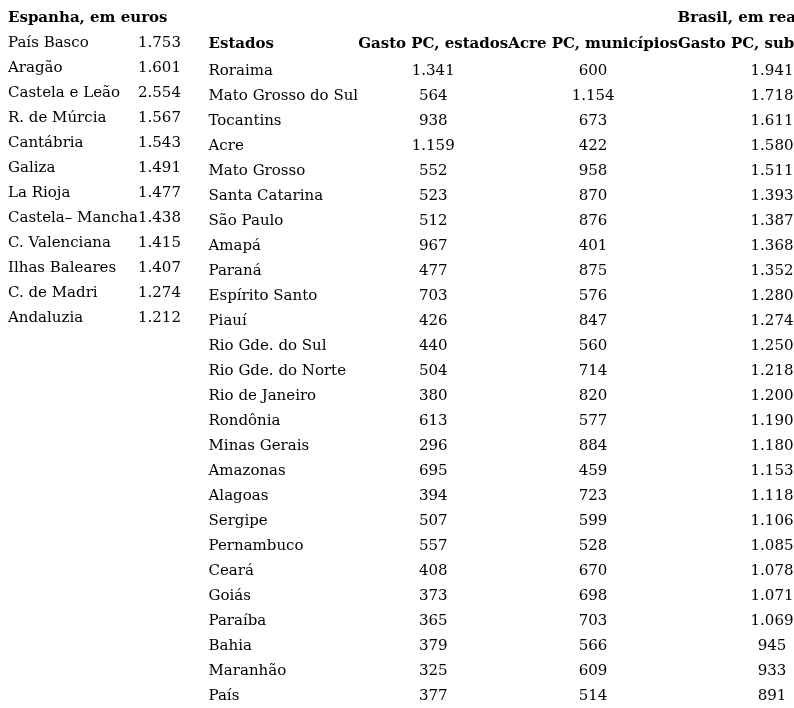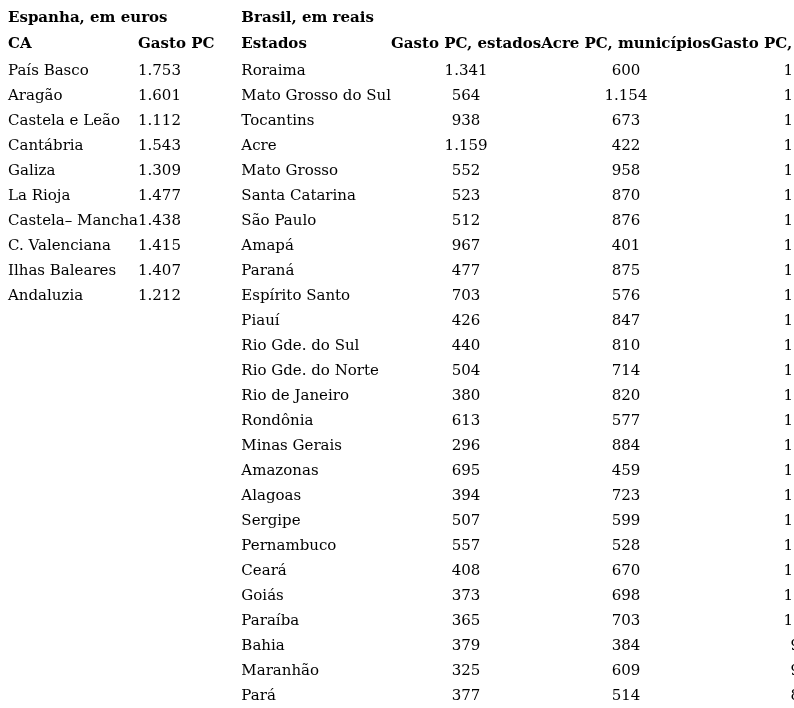--- a/index.html
+++ b/index.html
@@ -21,21 +21,21 @@
   }
   table { border-collapse: collapse; table-layout: fixed; }
   th, td {
     padding: 0;
     height: 25px;
     white-space: nowrap;
     font-weight: normal;
     vertical-align: middle;
   }
   thead th { font-weight: bold; }
-  .title { text-align: left; height: 24px; margin-top: 20px; }
+  .title { text-align: right; height: 24px; margin-top: 20px; }
   .hdr-row th { height: 28px; }
   .left { text-align: left; }
   .num { text-align: center; }
   table.brazil { margin-left: 27px; }
   table.spain .title { padding-right: 14px; }
   table.brazil .title { padding-right: 56px; }
 </style>
 </head>
 <body>
 
@@ -43,61 +43,65 @@
 
   <table class="spain">
     <colgroup>
       <col style="width:119px">
       <col style="width:82px">
     </colgroup>
     <thead>
       <tr>
         <th colspan="2" class="title">Espanha, em euros</th>
       </tr>
-      <tr class="hdr-row">
-        <th class="left">CA</th>
-        <th class="left">Gasto PC</th>
-      </tr>
     </thead>
     <tbody>
         <tr>
           <td class="left">País Basco</td>
           <td class="left">1.753</td>
         </tr>
         <tr>
           <td class="left">Aragão</td>
           <td class="left">1.601</td>
         </tr>
         <tr>
           <td class="left">Castela e Leão</td>
-          <td class="left">1.112</td>
+          <td class="left">2.554</td>
+        </tr>
+        <tr>
+          <td class="left">R. de Múrcia</td>
+          <td class="left">1.567</td>
         </tr>
         <tr>
           <td class="left">Cantábria</td>
           <td class="left">1.543</td>
         </tr>
         <tr>
           <td class="left">Galiza</td>
-          <td class="left">1.309</td>
+          <td class="left">1.491</td>
         </tr>
         <tr>
           <td class="left">La Rioja</td>
           <td class="left">1.477</td>
         </tr>
         <tr>
           <td class="left">Castela– Mancha</td>
           <td class="left">1.438</td>
         </tr>
         <tr>
           <td class="left">C. Valenciana</td>
           <td class="left">1.415</td>
         </tr>
         <tr>
           <td class="left">Ilhas Baleares</td>
           <td class="left">1.407</td>
+        </tr>
+        <tr>
+          <td class="left">C. de Madri</td>
+          <td class="left">1.274</td>
         </tr>
         <tr>
           <td class="left">Andaluzia</td>
           <td class="left">1.212</td>
         </tr>
       </tbody>
   </table>
 
   <table class="brazil">
     <colgroup>
@@ -180,21 +184,21 @@
         </tr>
         <tr>
           <td class="left">Piauí</td>
           <td class="num">426</td>
           <td class="num">847</td>
           <td class="num">1.274</td>
         </tr>
         <tr>
           <td class="left">Rio Gde. do Sul</td>
           <td class="num">440</td>
-          <td class="num">810</td>
+          <td class="num">560</td>
           <td class="num">1.250</td>
         </tr>
         <tr>
           <td class="left">Rio Gde. do Norte</td>
           <td class="num">504</td>
           <td class="num">714</td>
           <td class="num">1.218</td>
         </tr>
         <tr>
           <td class="left">Rio de Janeiro</td>
@@ -252,31 +256,31 @@
         </tr>
         <tr>
           <td class="left">Paraíba</td>
           <td class="num">365</td>
           <td class="num">703</td>
           <td class="num">1.069</td>
         </tr>
         <tr>
           <td class="left">Bahia</td>
           <td class="num">379</td>
-          <td class="num">384</td>
+          <td class="num">566</td>
           <td class="num">945</td>
         </tr>
         <tr>
           <td class="left">Maranhão</td>
           <td class="num">325</td>
           <td class="num">609</td>
           <td class="num">933</td>
         </tr>
         <tr>
-          <td class="left">Pará</td>
+          <td class="left">País</td>
           <td class="num">377</td>
           <td class="num">514</td>
           <td class="num">891</td>
         </tr>
       </tbody>
   </table>
 
 </div>
 
 </body></html>

